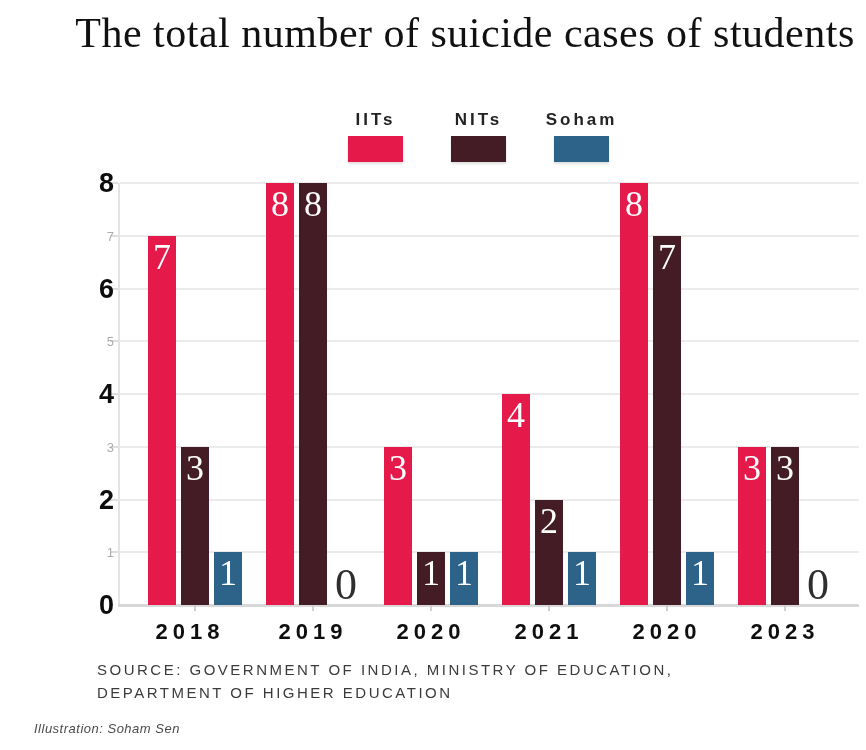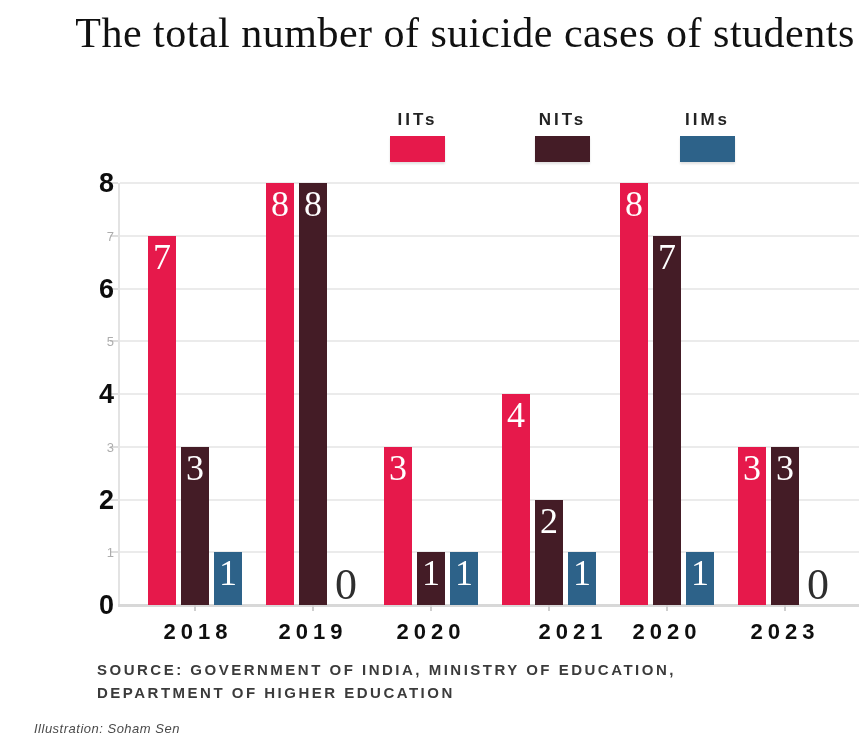--- a/index.html
+++ b/index.html
@@ -17,21 +17,21 @@
     text-align:center;
     font-family:"Liberation Serif",serif;
     font-size:42px;line-height:46px;color:#111;
     letter-spacing:0.5px;
   }
   
   .legend{
     position:absolute;left:348px;top:110px;
     display:flex;gap:48px;
   }
-  .legend-item{display:flex;flex-direction:column;align-items:center;width:55px;margin-left:42px;}
+  .legend-item{display:flex;flex-direction:column;align-items:center;width:55px;}
   .legend-label{
     font-weight:bold;font-size:17px;letter-spacing:3px;color:#232323;
     margin-bottom:6px;white-space:nowrap;
   }
   .legend-swatch{width:55px;height:26px;box-shadow:0 2px 2px rgba(0,0,0,0.12);}
   
   .chart{position:absolute;left:0;top:0;width:866px;height:750px;pointer-events:none;}
   .plot{
     position:absolute;left:118px;top:183px;width:739px;height:422px;
     border-left:2px solid #e3e3e3;
@@ -63,21 +63,21 @@
   .xtick{position:absolute;top:100%;width:2px;height:6px;background:#cfcfcf;}
   .xlabel{
     position:absolute;top:calc(100% + 14px);
     transform:translateX(-50%);
     font-weight:bold;font-size:22px;letter-spacing:5px;color:#0f0f0f;
     white-space:nowrap;
   }
   
   .source{
     position:absolute;left:97px;top:658px;
-    font-weight:bold;font-size:15px;letter-spacing:2.5px;
+    font-weight:normal;font-size:15px;letter-spacing:2.5px;
     color:#3b3b3b;line-height:23px;white-space:nowrap;
   }
   .credit{
     position:absolute;left:34px;top:721px;
     font-style:italic;font-size:13px;color:#4a4a4a;letter-spacing:0.5px;
   }
 </style>
 </head>
 <body>
 
@@ -90,21 +90,21 @@
   <div class="legend">
     <div class="legend-item">
       <div class="legend-label">IITs</div>
       <div class="legend-swatch" id="swatch-0" style="background: rgb(230, 25, 75);"></div>
     </div>
     <div class="legend-item">
       <div class="legend-label">NITs</div>
       <div class="legend-swatch" id="swatch-1" style="background: rgb(68, 28, 38);"></div>
     </div>
     <div class="legend-item">
-      <div class="legend-label">IIMs</div>
+      <div class="legend-label">Soham</div>
       <div class="legend-swatch" id="swatch-2" style="background: rgb(45, 98, 137);"></div>
     </div>
   </div>
 
   <div class="chart">
     <div class="plot" id="plot">
         <div class="ylabel even" style="bottom: 0px;">0</div>
         <div class="gridline" style="bottom: 51.75px;"></div>
         <div class="ytick-stub" style="bottom: 51.75px;"></div>
         <div class="ylabel odd" style="bottom: 52.75px;">1</div>
@@ -141,21 +141,21 @@
               <div class="bar-value">3</div>
             </div>
           </div>
           <div class="slot" style="height: 422px;">
             <div class="bar" style="height: 52.75px; background: rgb(45, 98, 137);">
               <div class="bar-value">1</div>
             </div>
           </div>
         </div>
         <div class="xtick" style="left: 74px;"></div>
-        <div class="xlabel" style="left: 78px;">2018</div>
+        <div class="xlabel" style="left: 70px;">2018</div>
         <div class="group" style="left: 146px;">
           <div class="slot" style="height: 422px;">
             <div class="bar" style="height: 422px; background: rgb(230, 25, 75);">
               <div class="bar-value">8</div>
             </div>
           </div>
           <div class="slot" style="height: 422px;">
             <div class="bar" style="height: 422px; background: rgb(68, 28, 38);">
               <div class="bar-value">8</div>
             </div>
@@ -196,21 +196,21 @@
               <div class="bar-value">2</div>
             </div>
           </div>
           <div class="slot" style="height: 422px;">
             <div class="bar" style="height: 52.75px; background: rgb(45, 98, 137);">
               <div class="bar-value">1</div>
             </div>
           </div>
         </div>
         <div class="xtick" style="left: 428px;"></div>
-        <div class="xlabel" style="left: 429px; margin-left: 24px;">2021</div>
+        <div class="xlabel" style="left: 429px;">2021</div>
         <div class="group" style="left: 500px;">
           <div class="slot" style="height: 422px;">
             <div class="bar" style="height: 422px; background: rgb(230, 25, 75);">
               <div class="bar-value">8</div>
             </div>
           </div>
           <div class="slot" style="height: 422px;">
             <div class="bar" style="height: 369.25px; background: rgb(68, 28, 38);">
               <div class="bar-value">7</div>
             </div>

